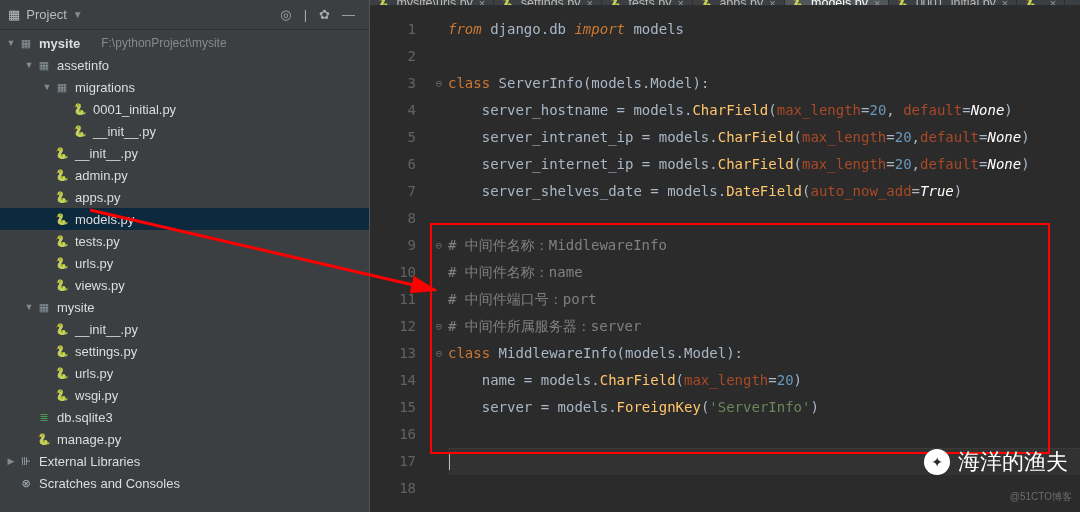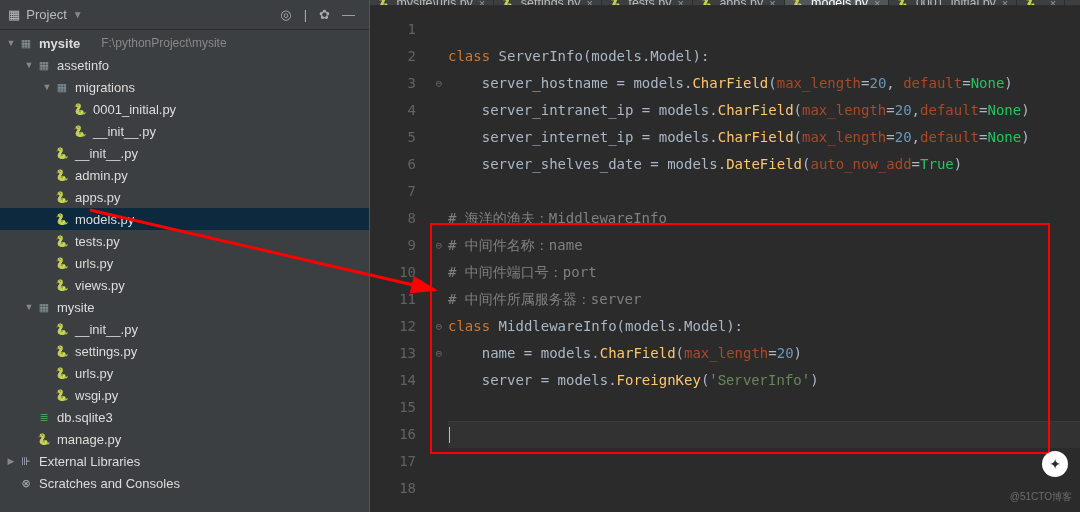--- a/index.html
+++ b/index.html
@@ -36,22 +36,22 @@
   .fold-col { width:18px; padding-top:10px; color:#666; font-size:11px; }
   .fold-col div { height:27px; text-align:center; }
   .code { flex:1; padding:10px 0; color:#a9b7c6; position:relative; overflow:hidden; }
   .code .line { height:27px; white-space:pre; }
   .kw { color:#cc7832; font-style:italic; }
   .kw2 { color:#cc7832; }
   .cls { color:#a9b7c6; }
   .fn { color:#ffc66d; }
   .par { color:#aa4926; }
   .num { color:#6897bb; }
-  .val { color:#22c55e; }
-  .str { color:#6a8759;font-family:Liberation Mono, monospace; }
+  .val { color:#ffffff; font-style:italic; }
+  .str { color:#6a8759; }
   .cmt { color:#808080; }
   .hdr-line { border-top:1px solid #3a3a3a; }
 
   .red-box { position:absolute; border:2px solid #f00; left:430px; top:223px; width:620px; height:231px; pointer-events:none; }
   .arrow-svg { position:absolute; left:55px; top:60px; width:420px; height:260px; pointer-events:none; }
 
   .watermark1 { position:absolute; right:12px; bottom:35px; color:#fff; font-size:22px; display:flex; align-items:center; gap:8px; }
   .watermark1 .bubble { background:#fff; color:#2b2b2b; width:26px; height:26px; border-radius:50%; display:flex; align-items:center; justify-content:center; font-size:14px; }
   .watermark2 { position:absolute; right:8px; bottom:8px; color:#6e6e6e; font-size:10px; }
   .cursor { border-left:1px solid #bbb; margin-left:1px; }
@@ -255,28 +255,29 @@
           <div></div>
           <div>⊖</div>
           <div>⊖</div>
           <div></div>
           <div></div>
           <div></div>
           <div></div>
           <div></div>
         </div>
       <div class="code" id="code">
+          <div class="line"><span class="kw">from</span> django.db <span class="kw">import</span> models</div>
           <div class="line"></div>
           <div class="line"><span class="kw2">class</span> <span class="cls">ServerInfo</span>(models.Model):</div>
           <div class="line">    server_hostname = models.<span class="fn">CharField</span>(<span class="par">max_length</span>=<span class="num">20</span>, <span class="par">default</span>=<span class="val">None</span>)</div>
           <div class="line">    server_intranet_ip = models.<span class="fn">CharField</span>(<span class="par">max_length</span>=<span class="num">20</span>,<span class="par">default</span>=<span class="val">None</span>)</div>
           <div class="line">    server_internet_ip = models.<span class="fn">CharField</span>(<span class="par">max_length</span>=<span class="num">20</span>,<span class="par">default</span>=<span class="val">None</span>)</div>
           <div class="line">    server_shelves_date = models.<span class="fn">DateField</span>(<span class="par">auto_now_add</span>=<span class="val">True</span>)</div>
           <div class="line"></div>
-          <div class="line"><span class="cmt"># 海洋的渔夫：MiddlewareInfo</span></div>
+          <div class="line"><span class="cmt"># 中间件名称：MiddlewareInfo</span></div>
           <div class="line"><span class="cmt"># 中间件名称：name</span></div>
           <div class="line"><span class="cmt"># 中间件端口号：port</span></div>
           <div class="line"><span class="cmt"># 中间件所属服务器：server</span></div>
           <div class="line"><span class="kw2">class</span> <span class="cls">MiddlewareInfo</span>(models.Model):</div>
           <div class="line">    name = models.<span class="fn">CharField</span>(<span class="par">max_length</span>=<span class="num">20</span>)</div>
           <div class="line">    server = models.<span class="fn">ForeignKey</span>(<span class="str">'ServerInfo'</span>)</div>
           <div class="line"></div>
           <div class="line hdr-line" style="background:#323232;"><span class="cursor"></span></div>
         </div>
     </div>
@@ -288,14 +289,15 @@
   <defs>
       <marker id="ah" markerWidth="10" markerHeight="10" refX="8" refY="3" orient="auto">
         <path d="M0,0 L0,6 L9,3 z" fill="#f00"></path>
       </marker>
     </defs>
   <line x1="35" y1="150" x2="380" y2="230" stroke="#f00" stroke-width="3" marker-end="url(#ah)"></line>
 </svg>
 
 <div class="watermark1">
   <span class="bubble">✦</span>
+  <span>海洋的渔夫</span>
 </div>
 <div class="watermark2">@51CTO博客</div>
 
 </body></html>

